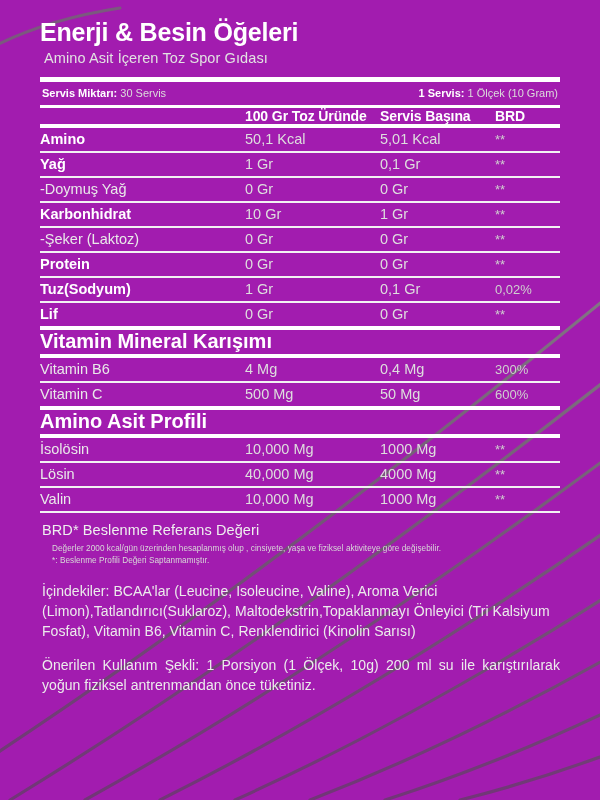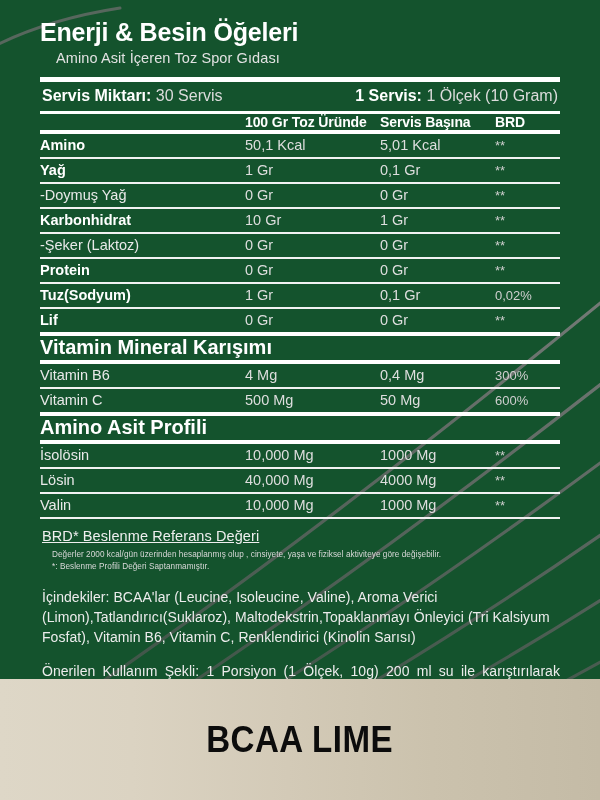--- a/index.html
+++ b/index.html
@@ -11,21 +11,21 @@
     width: 600px;
     height: 800px;
     font-family: "Liberation Sans", sans-serif;
     overflow: hidden;
   }
 
   #label-root {
     position: relative;
     width: 600px;
     height: 800px;
-    background: #14532d;
+    background: #a21caf;
     overflow: hidden;
   }
 
   
   #deco-layer {
     position: absolute;
     inset: 0;
     pointer-events: none;
     z-index: 0;
   }
@@ -56,21 +56,21 @@
     font-weight: bold;
     letter-spacing: -0.2px;
     margin: 0 0 3px 0;
     line-height: 1.14;
   }
   .subtitle {
     color: #e2e2e2;
     font-size: 14.5px;
     font-weight: normal;
     letter-spacing: 0.1px;
-    margin: 0 0 10px 16px;
+    margin: 0 0 10px 4px;
     line-height: 1.2;
   }
 
   
   .rule-thick {
     height: 5px;
     background: #ffffff;
     margin: 0;
   }
   .rule-med {
@@ -78,21 +78,21 @@
     background: #ffffff;
     margin: 0;
   }
 
   
   .serving-row {
     display: flex;
     justify-content: space-between;
     align-items: baseline;
     color: #e8e8e8;
-    font-size: 16px;
+    font-size: 11px;
     padding: 5px 2px 6px 2px;
   }
   .serving-row .lbl { font-weight: bold; color: #ffffff; }
   .serving-row .val { font-weight: normal; color: #dcdcdc; }
   .serving-left, .serving-right { white-space: nowrap; }
 
   
   table.nutri {
     width: 100%;
     border-collapse: collapse;
@@ -139,21 +139,20 @@
   .sep-thin { height: 2px; background: #f2f2f2; }
   .sep-thick { height: 4px; background: #ffffff; }
 
   
   .brd-head {
     color: #efefef;
     font-size: 14.5px;
     font-weight: normal;
     margin: 9px 0 5px 2px;
     letter-spacing: 0.1px;
-    text-decoration: underline;
   }
   .fineprint {
     color: #d8d8d8;
     font-size: 8.2px;
     line-height: 1.45;
     margin: 0 0 0 12px;
     letter-spacing: 0.05px;
   }
 
   .para {
@@ -426,17 +425,14 @@
     <div class="brd-head">BRD*  Beslenme Referans Değeri</div>
     <div class="fineprint">Değerler 2000 kcal/gün üzerinden hesaplanmış olup , cinsiyete, yaşa ve fiziksel aktiviteye göre değişebilir.</div>
     <div class="fineprint">*: Beslenme Profili Değeri Saptanmamıştır.</div>
 
     <p class="para">İçindekiler: BCAA'lar (Leucine, Isoleucine, Valine), Aroma Verici (Limon),Tatlandırıcı(Suklaroz), Maltodekstrin,Topaklanmayı Önleyici (Tri Kalsiyum Fosfat), Vitamin B6, Vitamin C, Renklendirici (Kinolin Sarısı)</p>
 
     <p class="para justify">Önerilen Kullanım Şekli: 1 Porsiyon (1 Ölçek, 10g) 200 ml su ile karıştırılarak yoğun fiziksel antrenmandan önce tüketiniz.</p>
 
   </div>
 
-  <div id="banner">
-    <div class="product-name">BCAA LIME</div>
-  </div>
 
 </div>
 
 </body></html>

